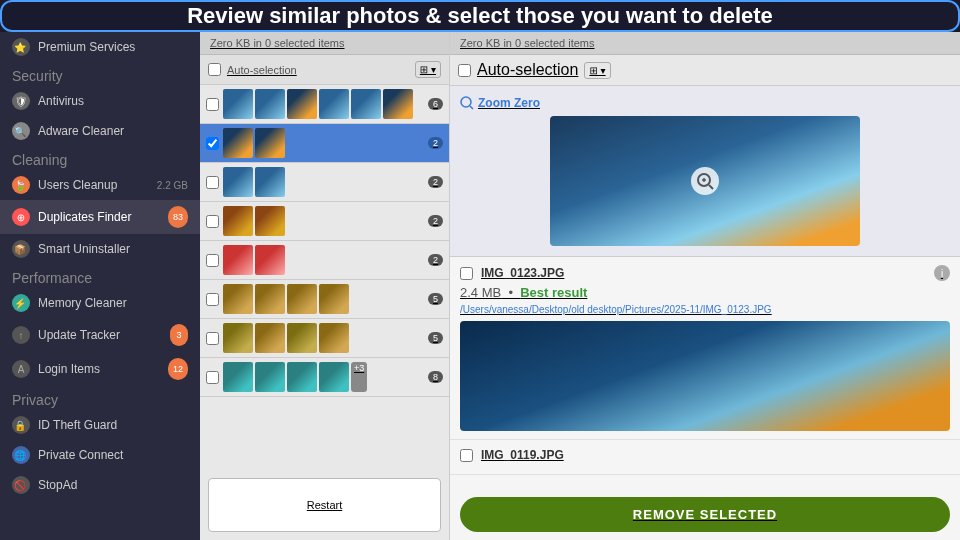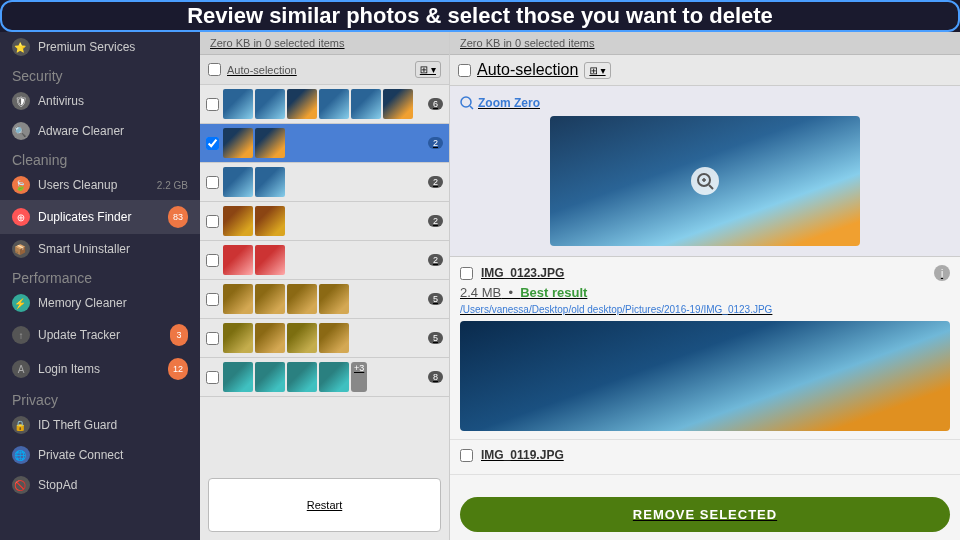--- a/index.html
+++ b/index.html
@@ -570,21 +570,21 @@
             <div class="photo-entry-header">
               <input type="checkbox" style="">
               <span class="photo-name">IMG_0123.JPG</span>
               <div class="info-icon">i</div>
             </div>
             <div class="photo-meta">
               <span>2.4 MB</span>
               &nbsp;•&nbsp;
               <span class="best-result">Best result</span>
             </div>
-            <div class="photo-path">/Users/vanessa/Desktop/old desktop/Pictures/2016-19/IMG_0123.JPG</div>
+            <div class="photo-path">/Users/vanessa/Desktop/old desktop/Pictures/2025-11/IMG_0123.JPG</div>
             <div class="photo-thumb-large thumb-ocean2-large"></div>
           </div>
 
           <div class="photo-entry">
             <div class="photo-entry-header">
               <input type="checkbox" style="">
               <span class="photo-name">IMG_0119.JPG</span>
             </div>
           </div>
 

